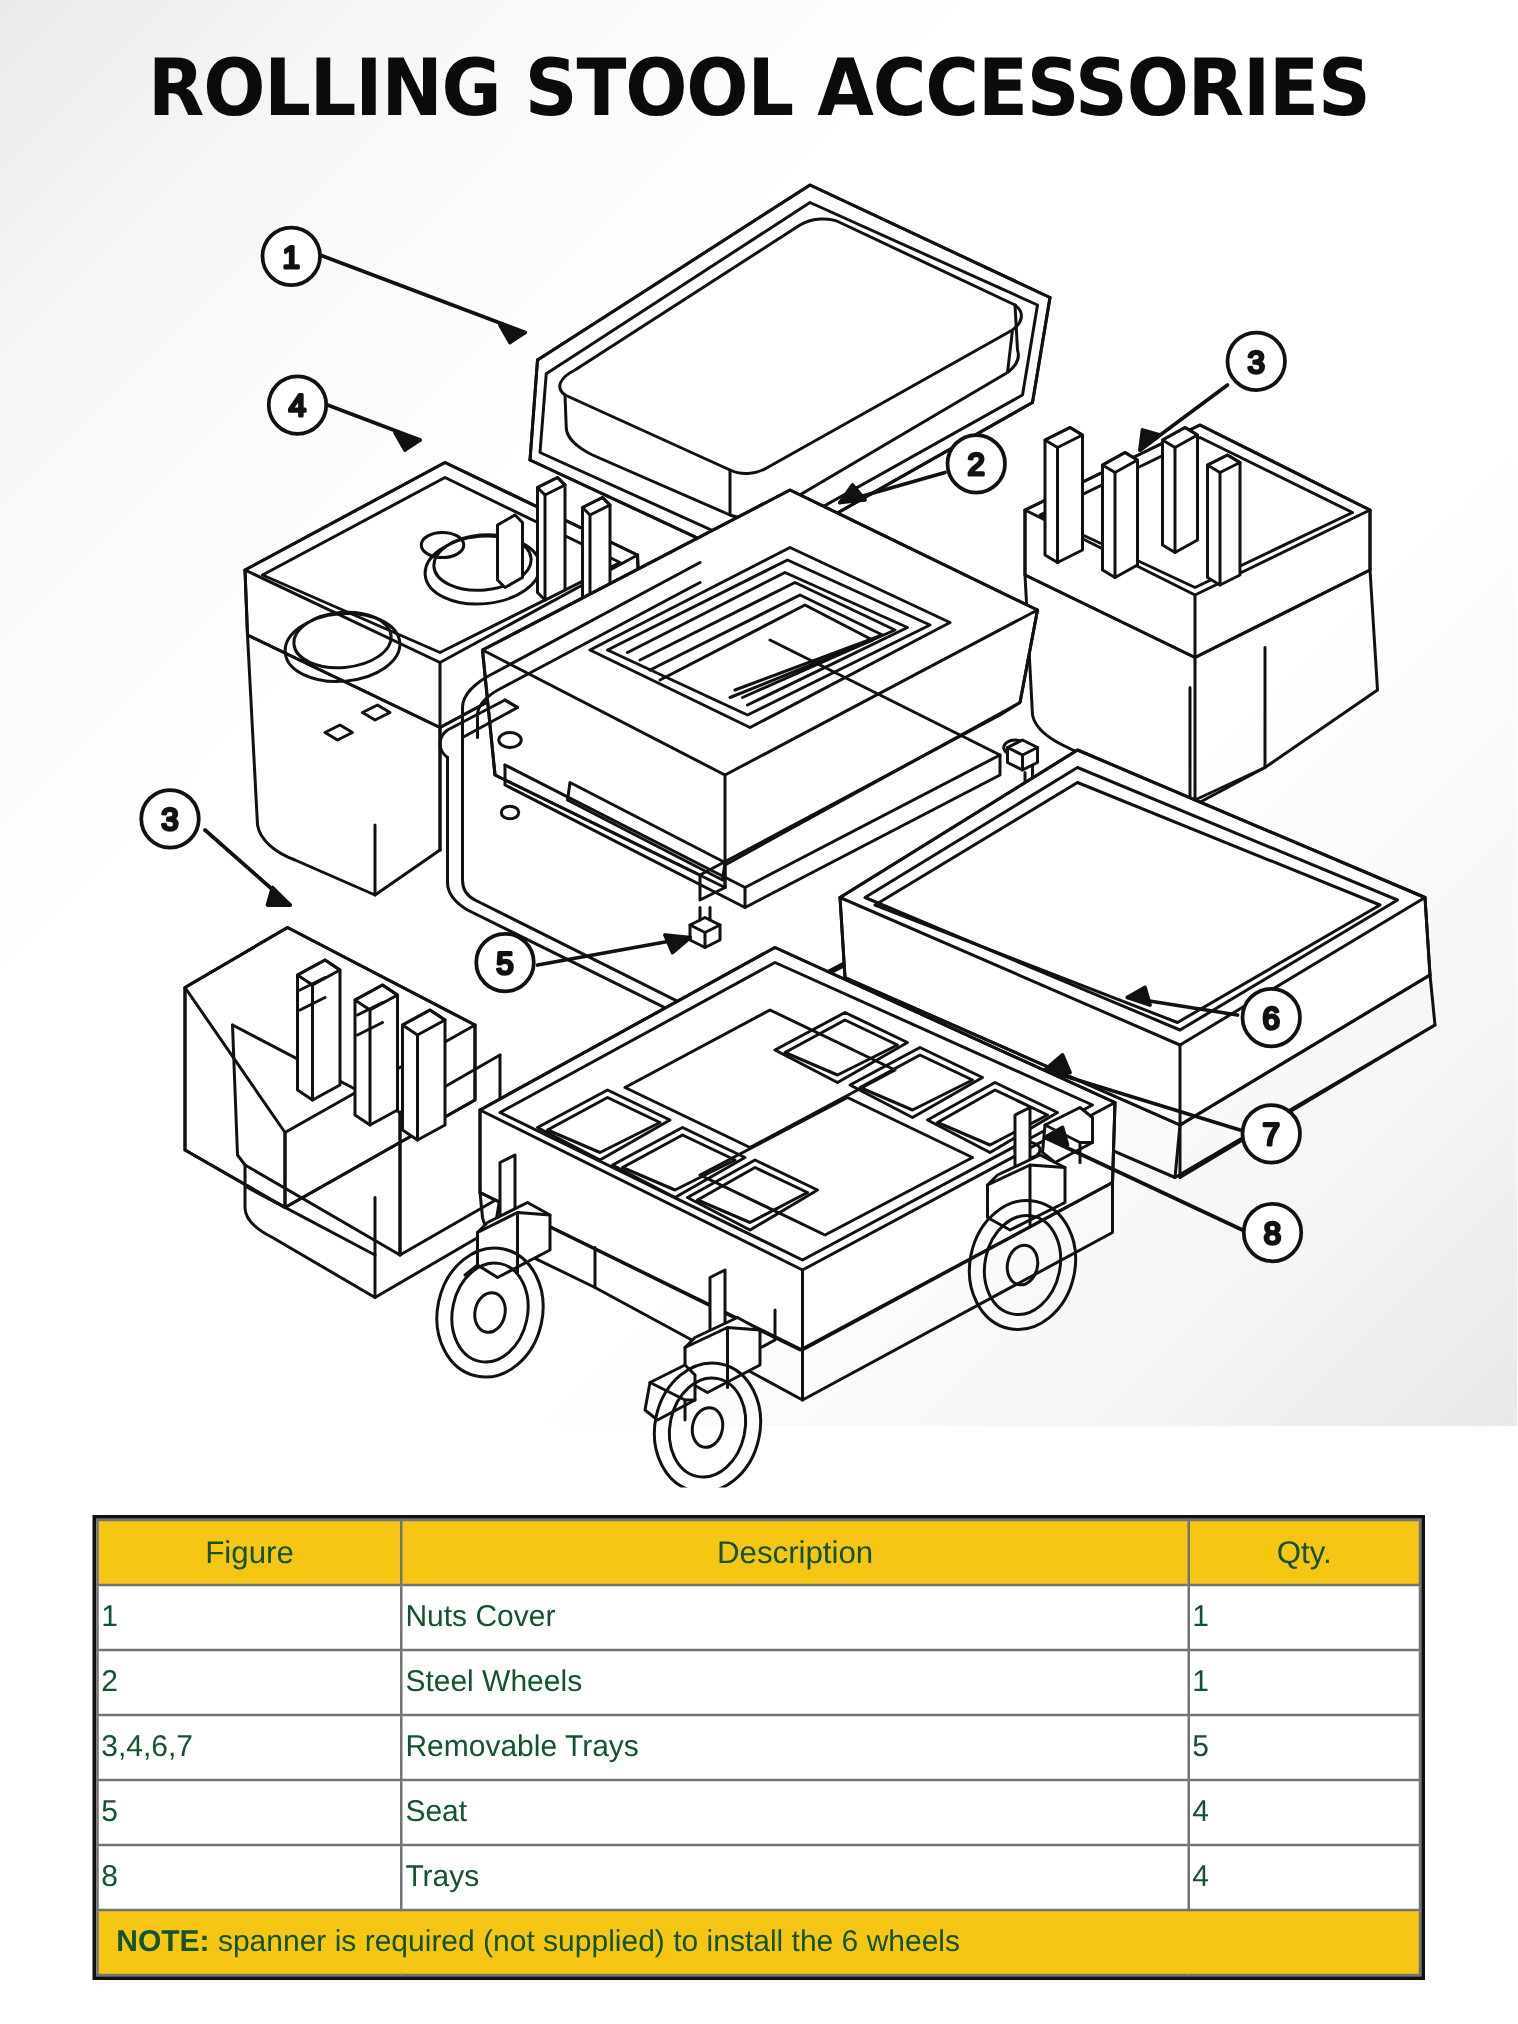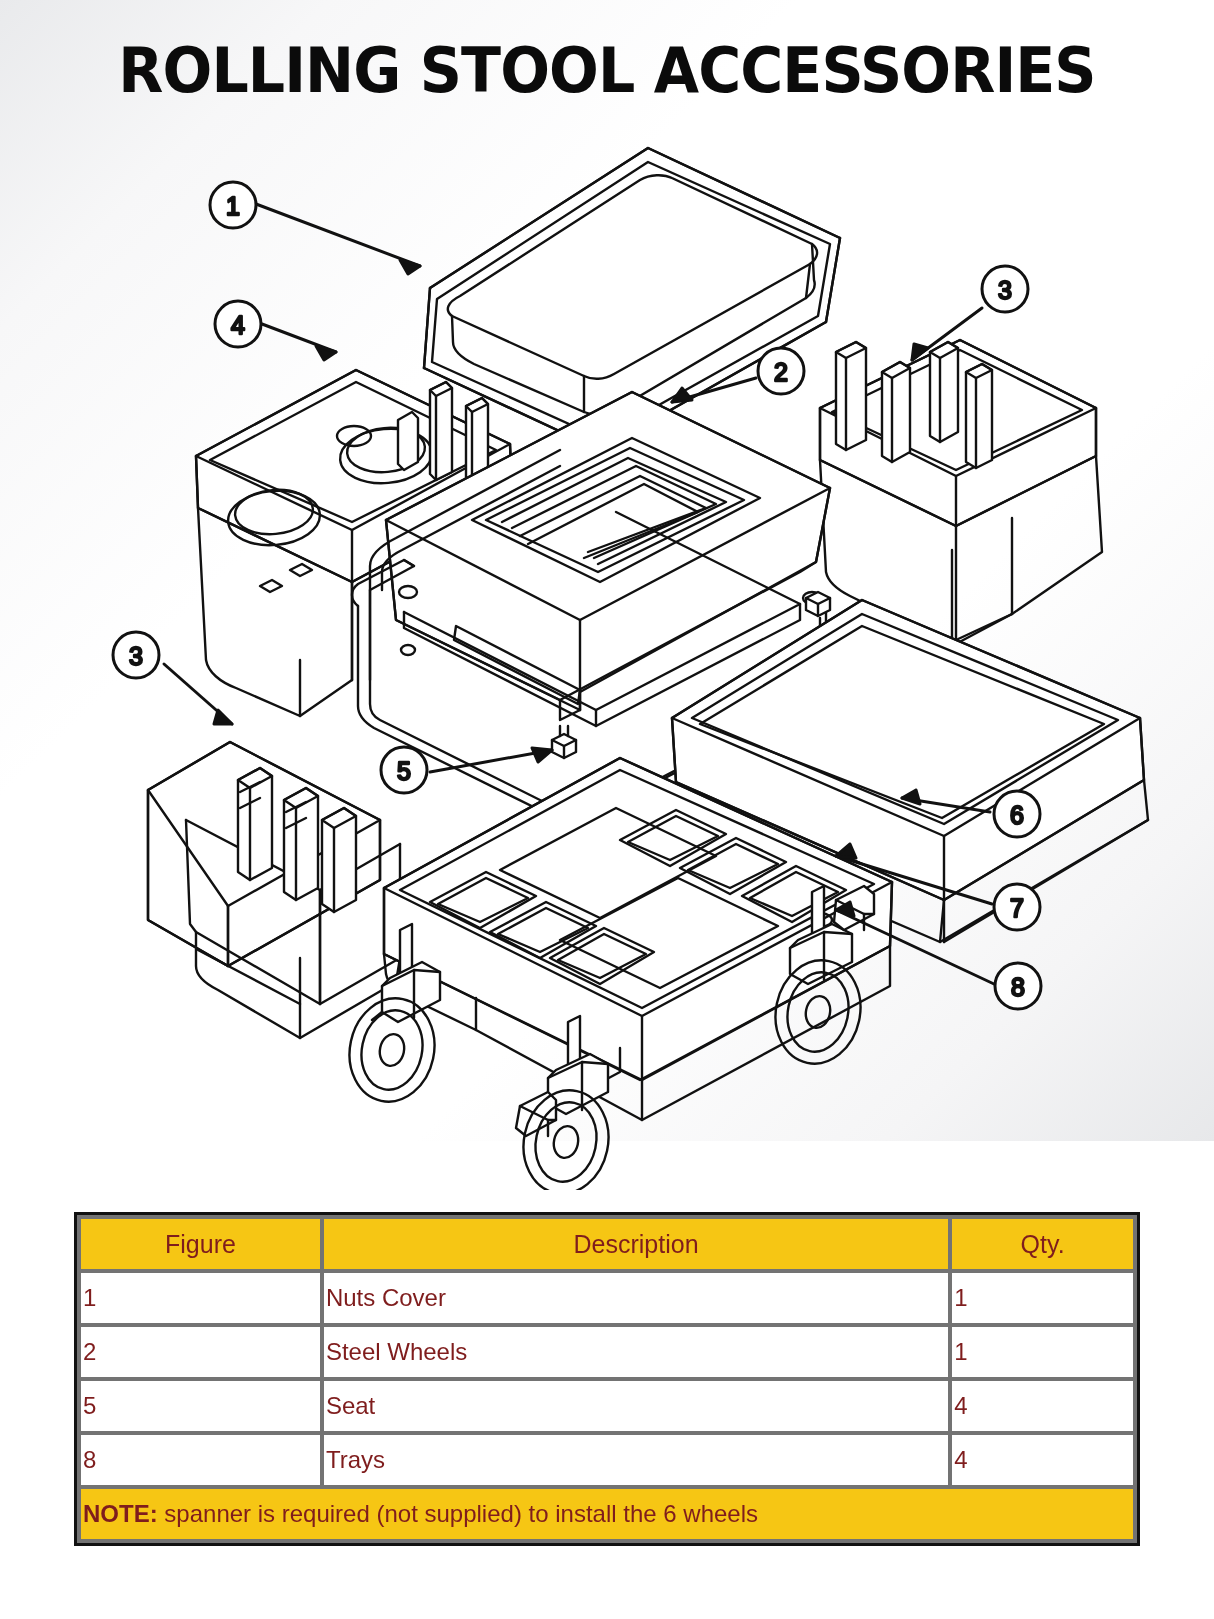--- a/index.html
+++ b/index.html
@@ -62,23 +62,23 @@
     border: 3px solid #111;
     box-sizing: border-box;
     background: #fff;
   }
   table.parts {
     border-collapse: collapse;
     width: 100%;
     table-layout: fixed;
   }
   table.parts th, table.parts td {
-    border: 4px solid #737373;
+    border: 2px solid #737373;
     font-size: 24px;
-    color: #7f1d1d;
+    color: #14532d;
     height: 40px;
     padding: 5px 2px;
     font-weight: normal;
   }
   table.parts thead th {
     background: #f6c614;
     font-size: 25px;
   }
   col.c-fig { width: 23%; }
   col.c-desc { width: 59.5%; }
@@ -86,20 +86,21 @@
   .note-row td {
     background: #f6c614;
     font-size: 25px;
     height: 48px;
     border-left: none;
     border-right: none;
     border-bottom: none;
   }
   .note-row .note-label {
     font-weight: bold;
+    margin-left: 12px;
   }
 </style>
 </head>
 <body>
 
 <div class="page">
 
   <div class="title">ROLLING STOOL ACCESSORIES</div>
 
   <div class="diagram">
@@ -426,20 +427,25 @@
           <td>1</td>
           <td>Nuts Cover</td>
           <td>1</td>
         </tr>
         <tr>
           <td>2</td>
           <td>Steel Wheels</td>
           <td>1</td>
         </tr>
         <tr>
+          <td>3,4,6,7</td>
+          <td>Removable Trays</td>
+          <td>5</td>
+        </tr>
+        <tr>
           <td>5</td>
           <td>Seat</td>
           <td>4</td>
         </tr>
         <tr>
           <td>8</td>
           <td>Trays</td>
           <td>4</td>
         </tr>
         <tr class="note-row">

